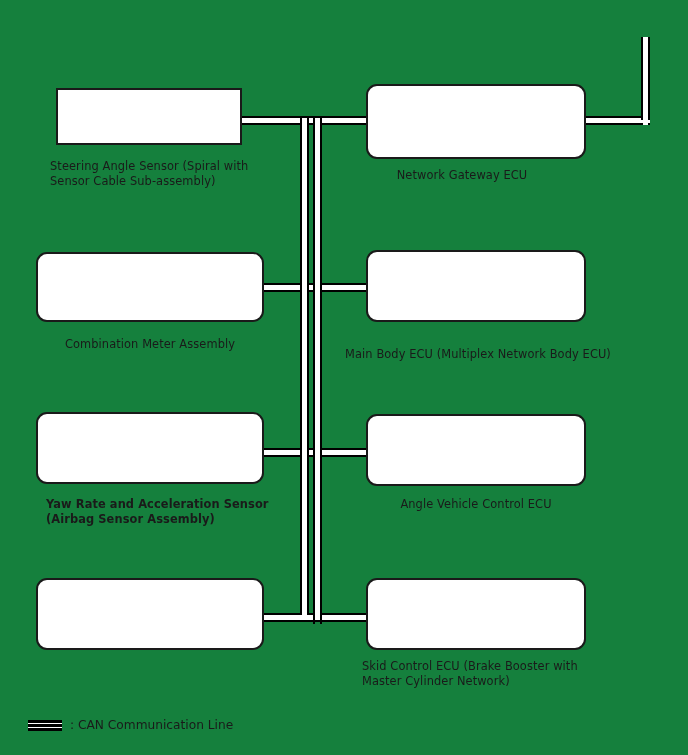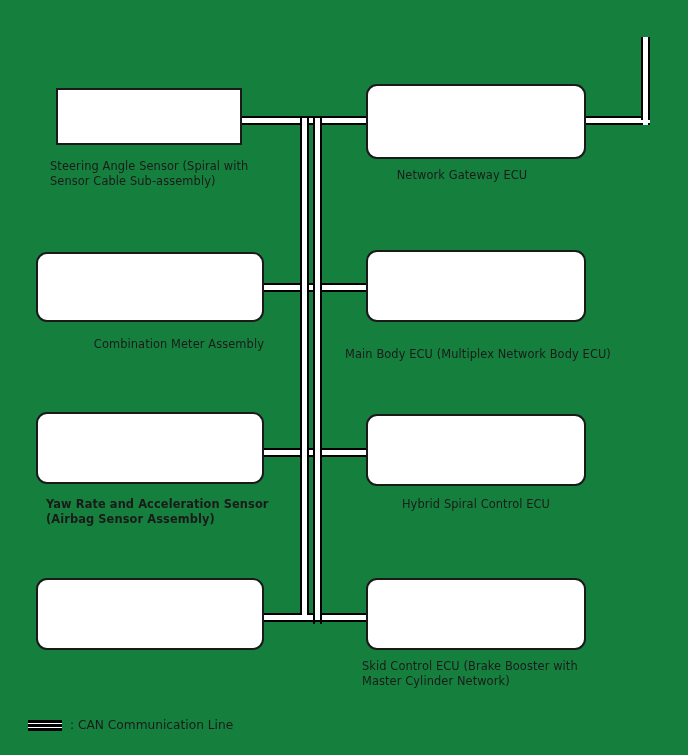--- a/index.html
+++ b/index.html
@@ -132,31 +132,31 @@
   <div class="bus v" style="left:313px; top:611px; height:13px; background:transparent;"></div>
 
   <div class="node square" style="left:56px; top:88px; width:186px; height:57px;"></div>
   <div class="node-label" style="left:50px; top:159px; width:250px;">Steering Angle Sensor (Spiral with
 Sensor Cable Sub-assembly)</div>
 
   <div class="node" style="left:366px; top:84px; width:220px; height:75px;"></div>
   <div class="node-label center" style="left:352px; top:168px; width:220px;">Network Gateway ECU</div>
 
   <div class="node" style="left:36px; top:252px; width:228px; height:70px;"></div>
-  <div class="node-label center" style="left:36px; top:337px; width:228px;text-align:right;">Combination Meter Assembly</div>
+  <div class="node-label center" style="left:36px; top:337px; width:228px;">Combination Meter Assembly</div>
 
   <div class="node" style="left:366px; top:250px; width:220px; height:72px;"></div>
   <div class="node-label center" style="left:336px; top:347px; width:284px;">Main Body ECU (Multiplex Network Body ECU)</div>
 
   <div class="node" style="left:36px; top:412px; width:228px; height:72px;"></div>
   <div class="node-label" style="left:46px; top:497px; width:260px;font-weight:bold;">Yaw Rate and Acceleration Sensor
 (Airbag Sensor Assembly)</div>
 
   <div class="node" style="left:366px; top:414px; width:220px; height:72px;"></div>
-  <div class="node-label center" style="left:366px; top:497px; width:220px;">Hybrid Spiral Control ECU</div>
+  <div class="node-label center" style="left:366px; top:497px; width:220px;">Angle Vehicle Control ECU</div>
 
   <div class="node" style="left:36px; top:578px; width:228px; height:72px;"></div>
 
   <div class="node" style="left:366px; top:578px; width:220px; height:72px;"></div>
   <div class="node-label" style="left:362px; top:659px; width:300px;">Skid Control ECU (Brake Booster with
 Master Cylinder Network)</div>
 
   <div class="legend" style="left:28px; top:718px;">
     <div class="legend-symbol"></div>
     <div class="legend-text">: CAN Communication Line</div>

